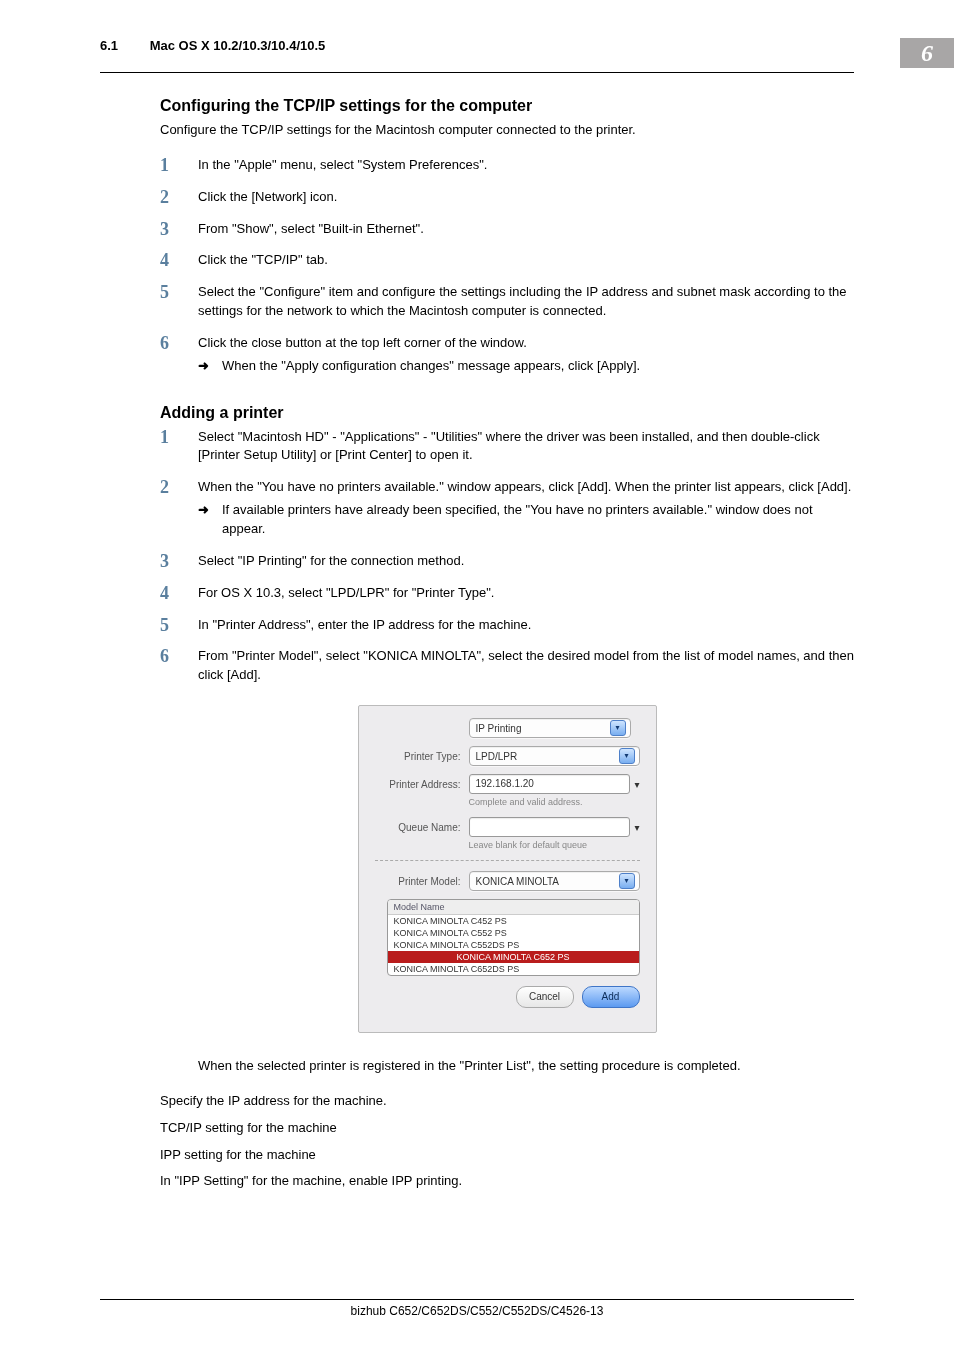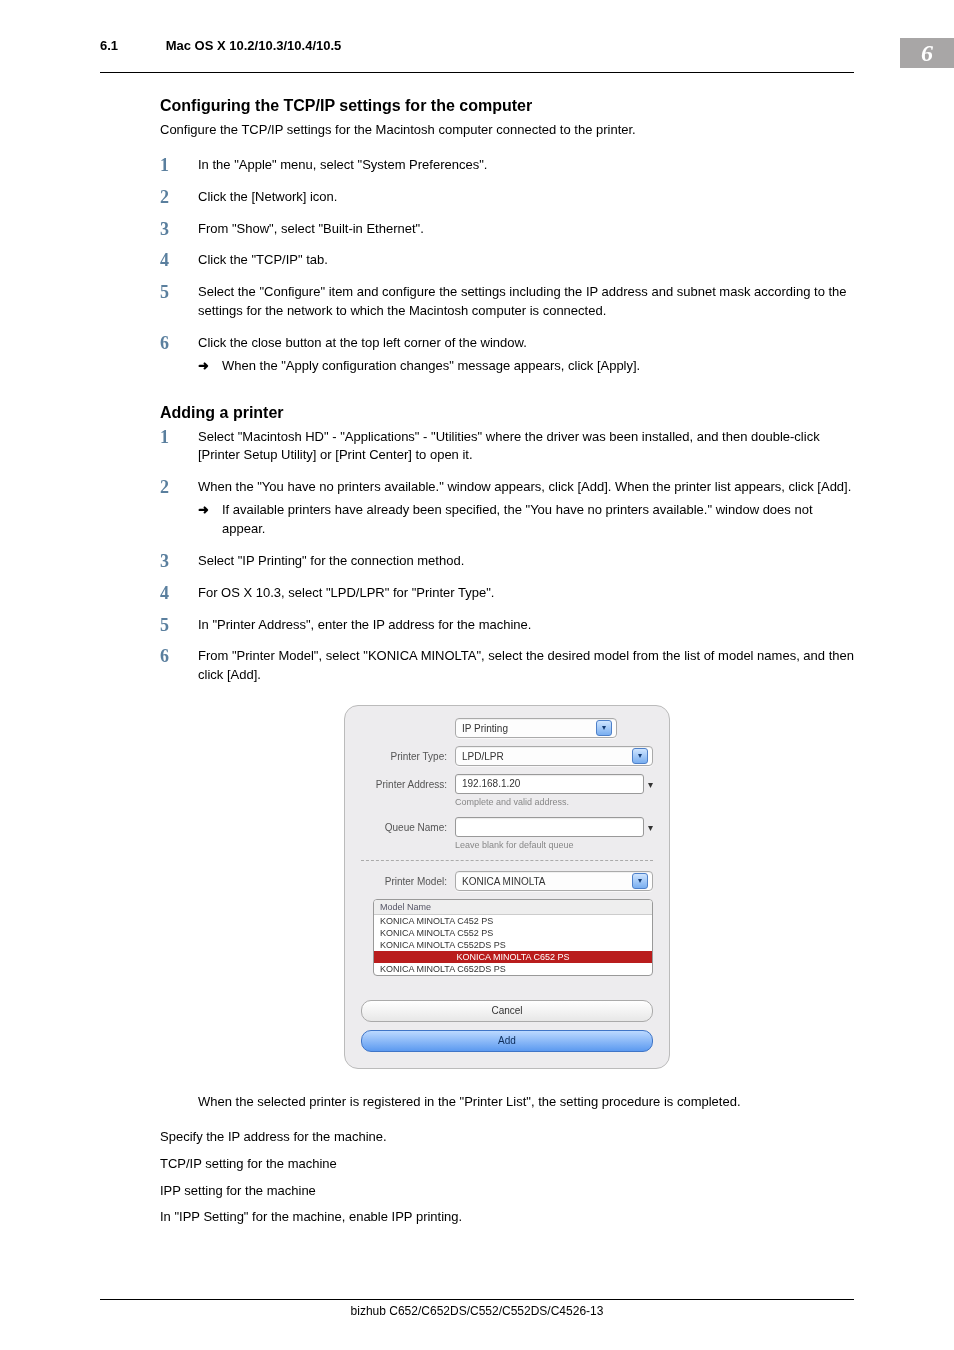--- a/index.html
+++ b/index.html
@@ -20,21 +20,21 @@
   .header-row {
     display: flex;
     justify-content: space-between;
     align-items: flex-start;
     padding: 38px 0 0 100px;
   }
   .header-left {
     font-size: 13px;
     font-weight: bold;
   }
-  .header-left .secnum { margin-right: 44px; }
+  .header-left .secnum { margin-right: 28px; }
   .header-tab {
     background: #a8a6a6;
     color: #fff;
     width: 54px;
     height: 30px;
     text-align: center;
     font-size: 24px;
     font-weight: bold;
     font-style: italic;
     line-height: 30px;
@@ -107,29 +107,29 @@
     line-height: 1.45;
   }
 
   
   .shot-wrap {
     display: flex;
     justify-content: center;
     margin: 20px 0 24px 0;
   }
   .shot {
-    width: 326px;
+    width: 299px;
     background: #edecee;
     border: 1px solid #bbb;
-    border-radius: 14px;
+    border-radius: 2px;
     box-sizing: border-box;
     font-family: "Lucida Grande", Arial, sans-serif;
     font-size: 10px;
     color: #333;
-    padding: 12px 16px 16px 16px;
+    padding: 12px 16px 24px 16px;
   }
   .shot .row { display: flex; align-items: center; margin-bottom: 8px; }
   .shot .lbl { width: 86px; text-align: right; padding-right: 8px; color: #555; }
   .shot .field {
     flex: 1;
     background: #fff;
     border: 1px solid #999;
     border-radius: 3px;
     height: 18px;
     line-height: 18px;
@@ -183,22 +183,21 @@
   }
   .shot .listbox .opt.sel {
     background: #b91c1c;
     color: #fff;
     text-align: center;
   }
   .shot .btnrow {
     display: flex;
     justify-content: flex-end;
     gap: 8px;
-    margin-top: 24px;
-    flex-direction: column;
+    margin-top: 10px;
   }
   .shot .btn {
     min-width: 56px;
     height: 20px;
     line-height: 20px;
     text-align: center;
     border: 1px solid #aaa;
     border-radius: 10px;
     background: linear-gradient(#fff,#e7e7e7);
     font-size: 10px;

